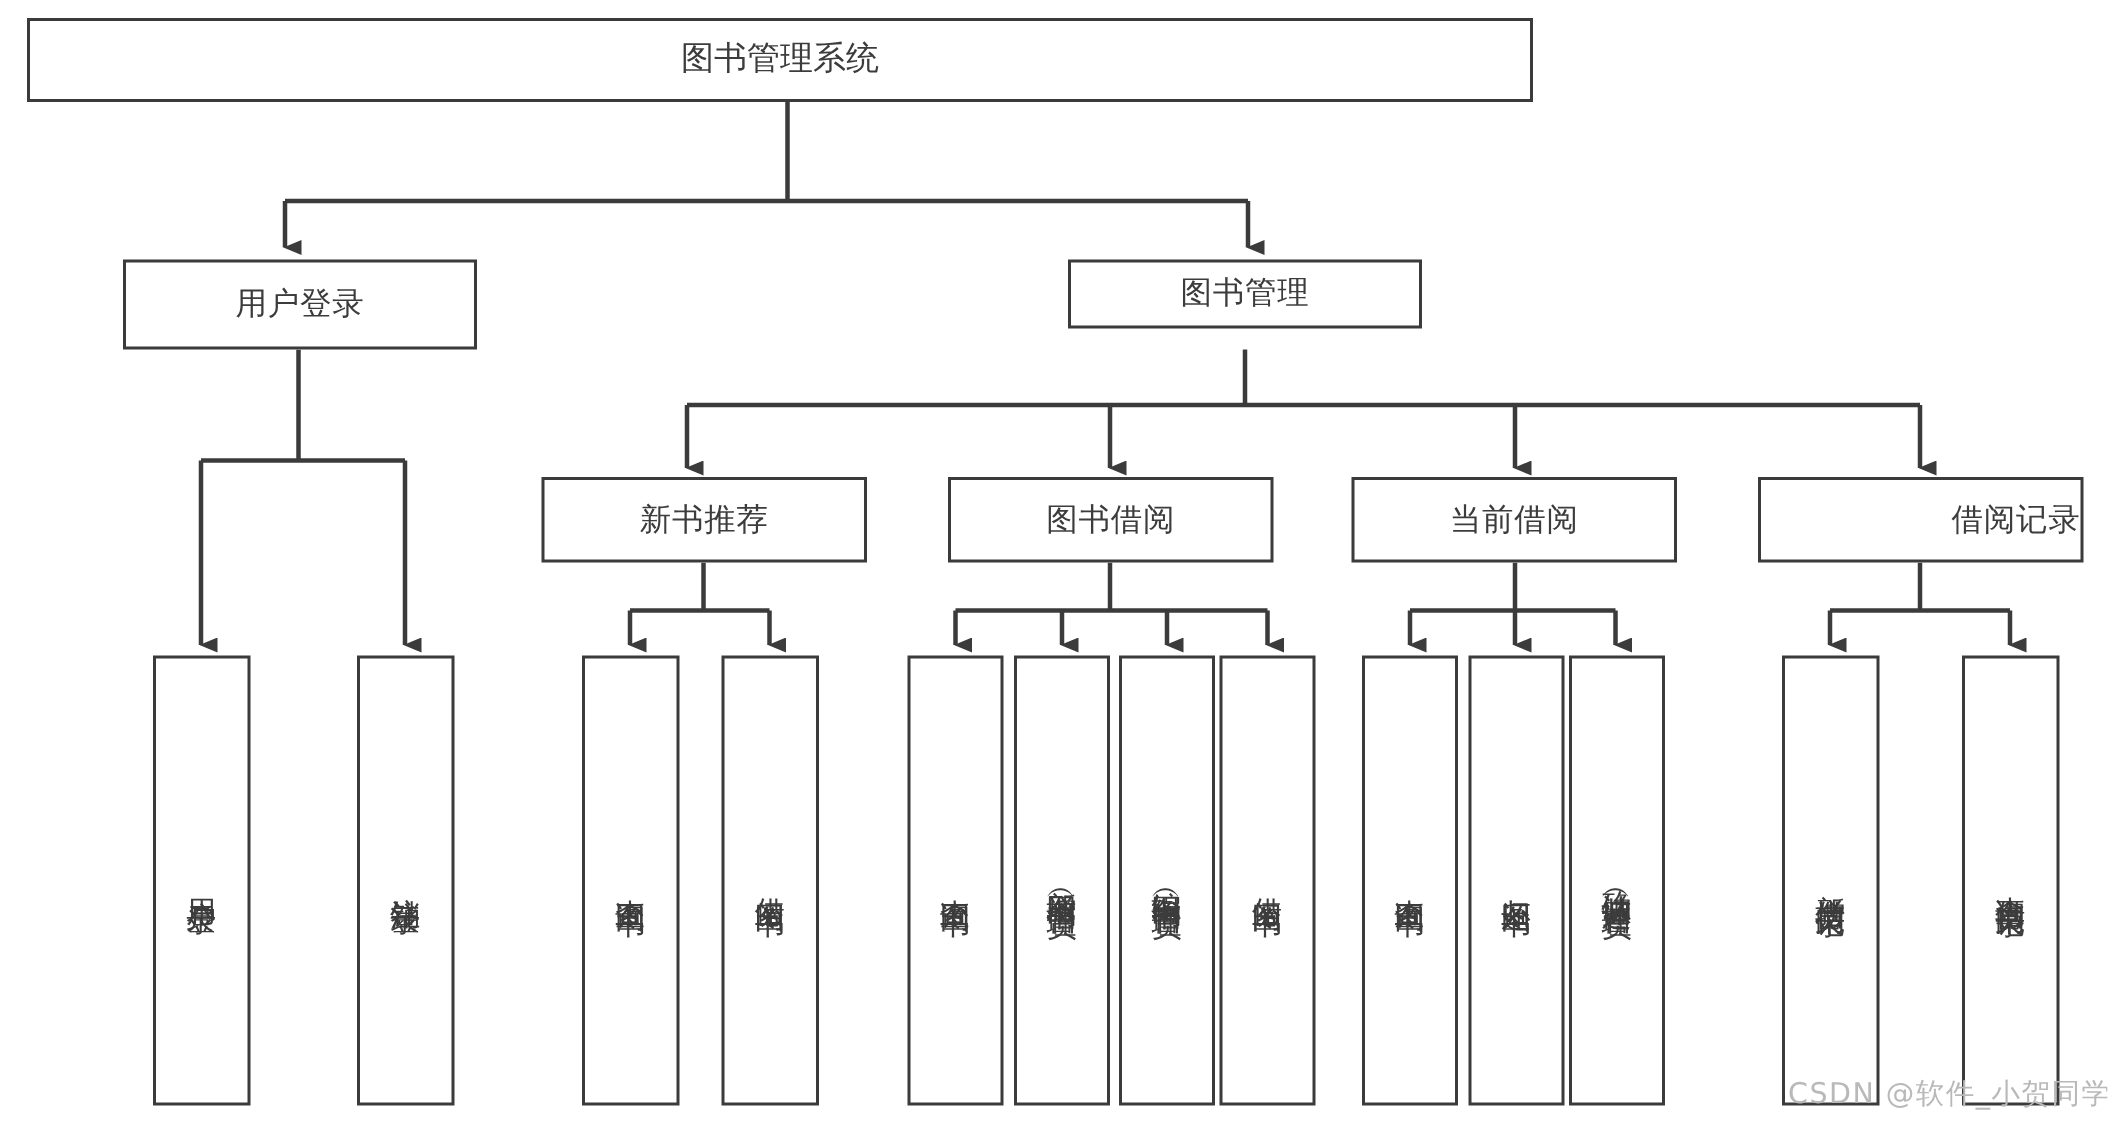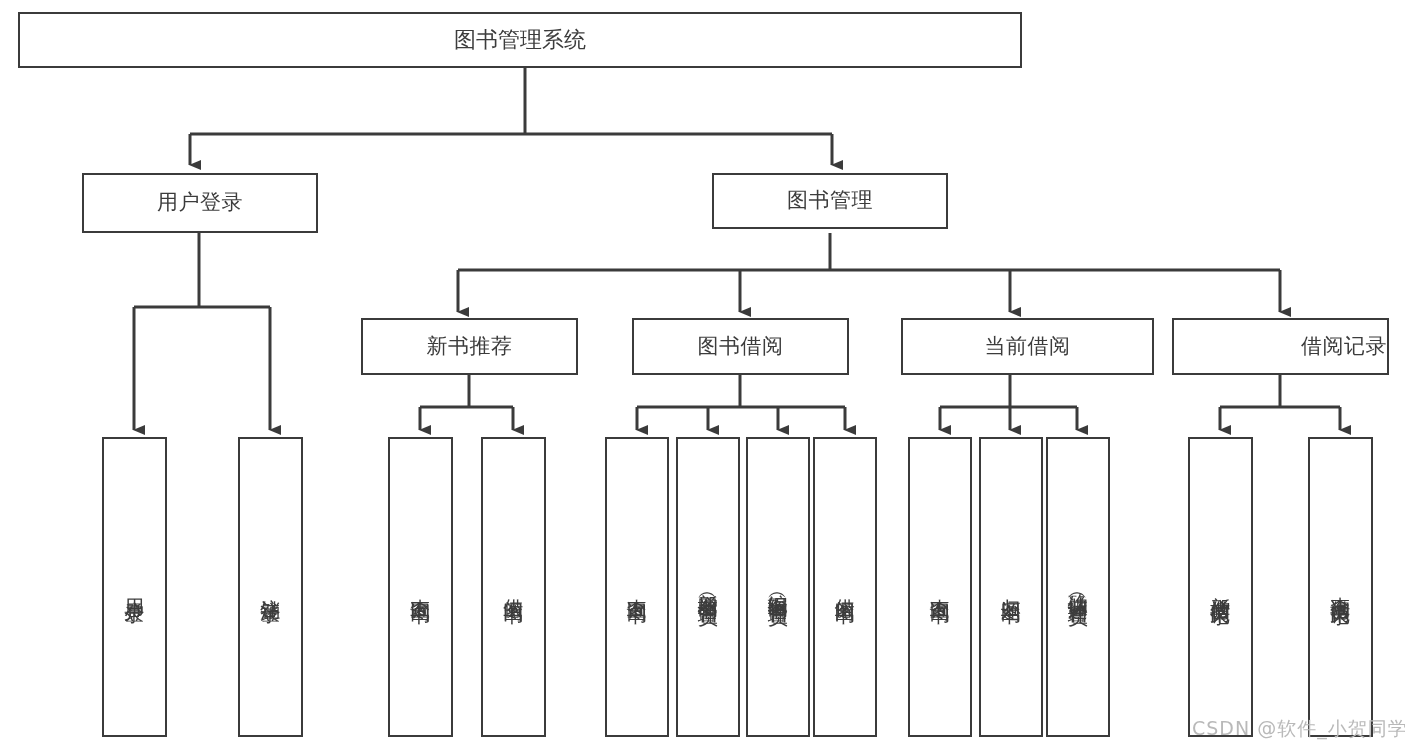--- a/index.html
+++ b/index.html
@@ -125,31 +125,31 @@
     </g>
   </svg>
 
   <div class="node root" style="left:18px; top:12px; width:1004px; height:56px;">
     <span class="lbl">图书管理系统</span>
   </div>
 
   <div class="node h" style="left:82px; top:173px; width:236px; height:60px;">
     <span class="lbl">用户登录</span>
   </div>
-  <div class="node h" style="left:712px; top:173px; width:236px; height:56px;">
+  <div class="node h" style="left:712px; top:173px; width:236px; height:46px;">
     <span class="lbl">图书管理</span>
   </div>
 
   <div class="node h" style="left:361px; top:318px; width:217px; height:57px;">
     <span class="lbl">新书推荐</span>
   </div>
   <div class="node h" style="left:632px; top:318px; width:217px; height:57px;">
     <span class="lbl">图书借阅</span>
   </div>
-  <div class="node h" style="left:901px; top:318px; width:253px; height:57px;">
+  <div class="node h" style="left:901px; top:318px; width:217px; height:57px;">
     <span class="lbl">当前借阅</span>
   </div>
   <div class="node h" style="left:1172px; top:318px; width:217px; height:57px;justify-content:flex-end;">
     <span class="lbl">借阅记录</span>
   </div>
 
   <div class="node v" style="left:102px; top:437px; width:65px; height:300px;">
     <span class="lbl">用户登录</span>
   </div>
   <div class="node v" style="left:238px; top:437px; width:65px; height:300px;">

